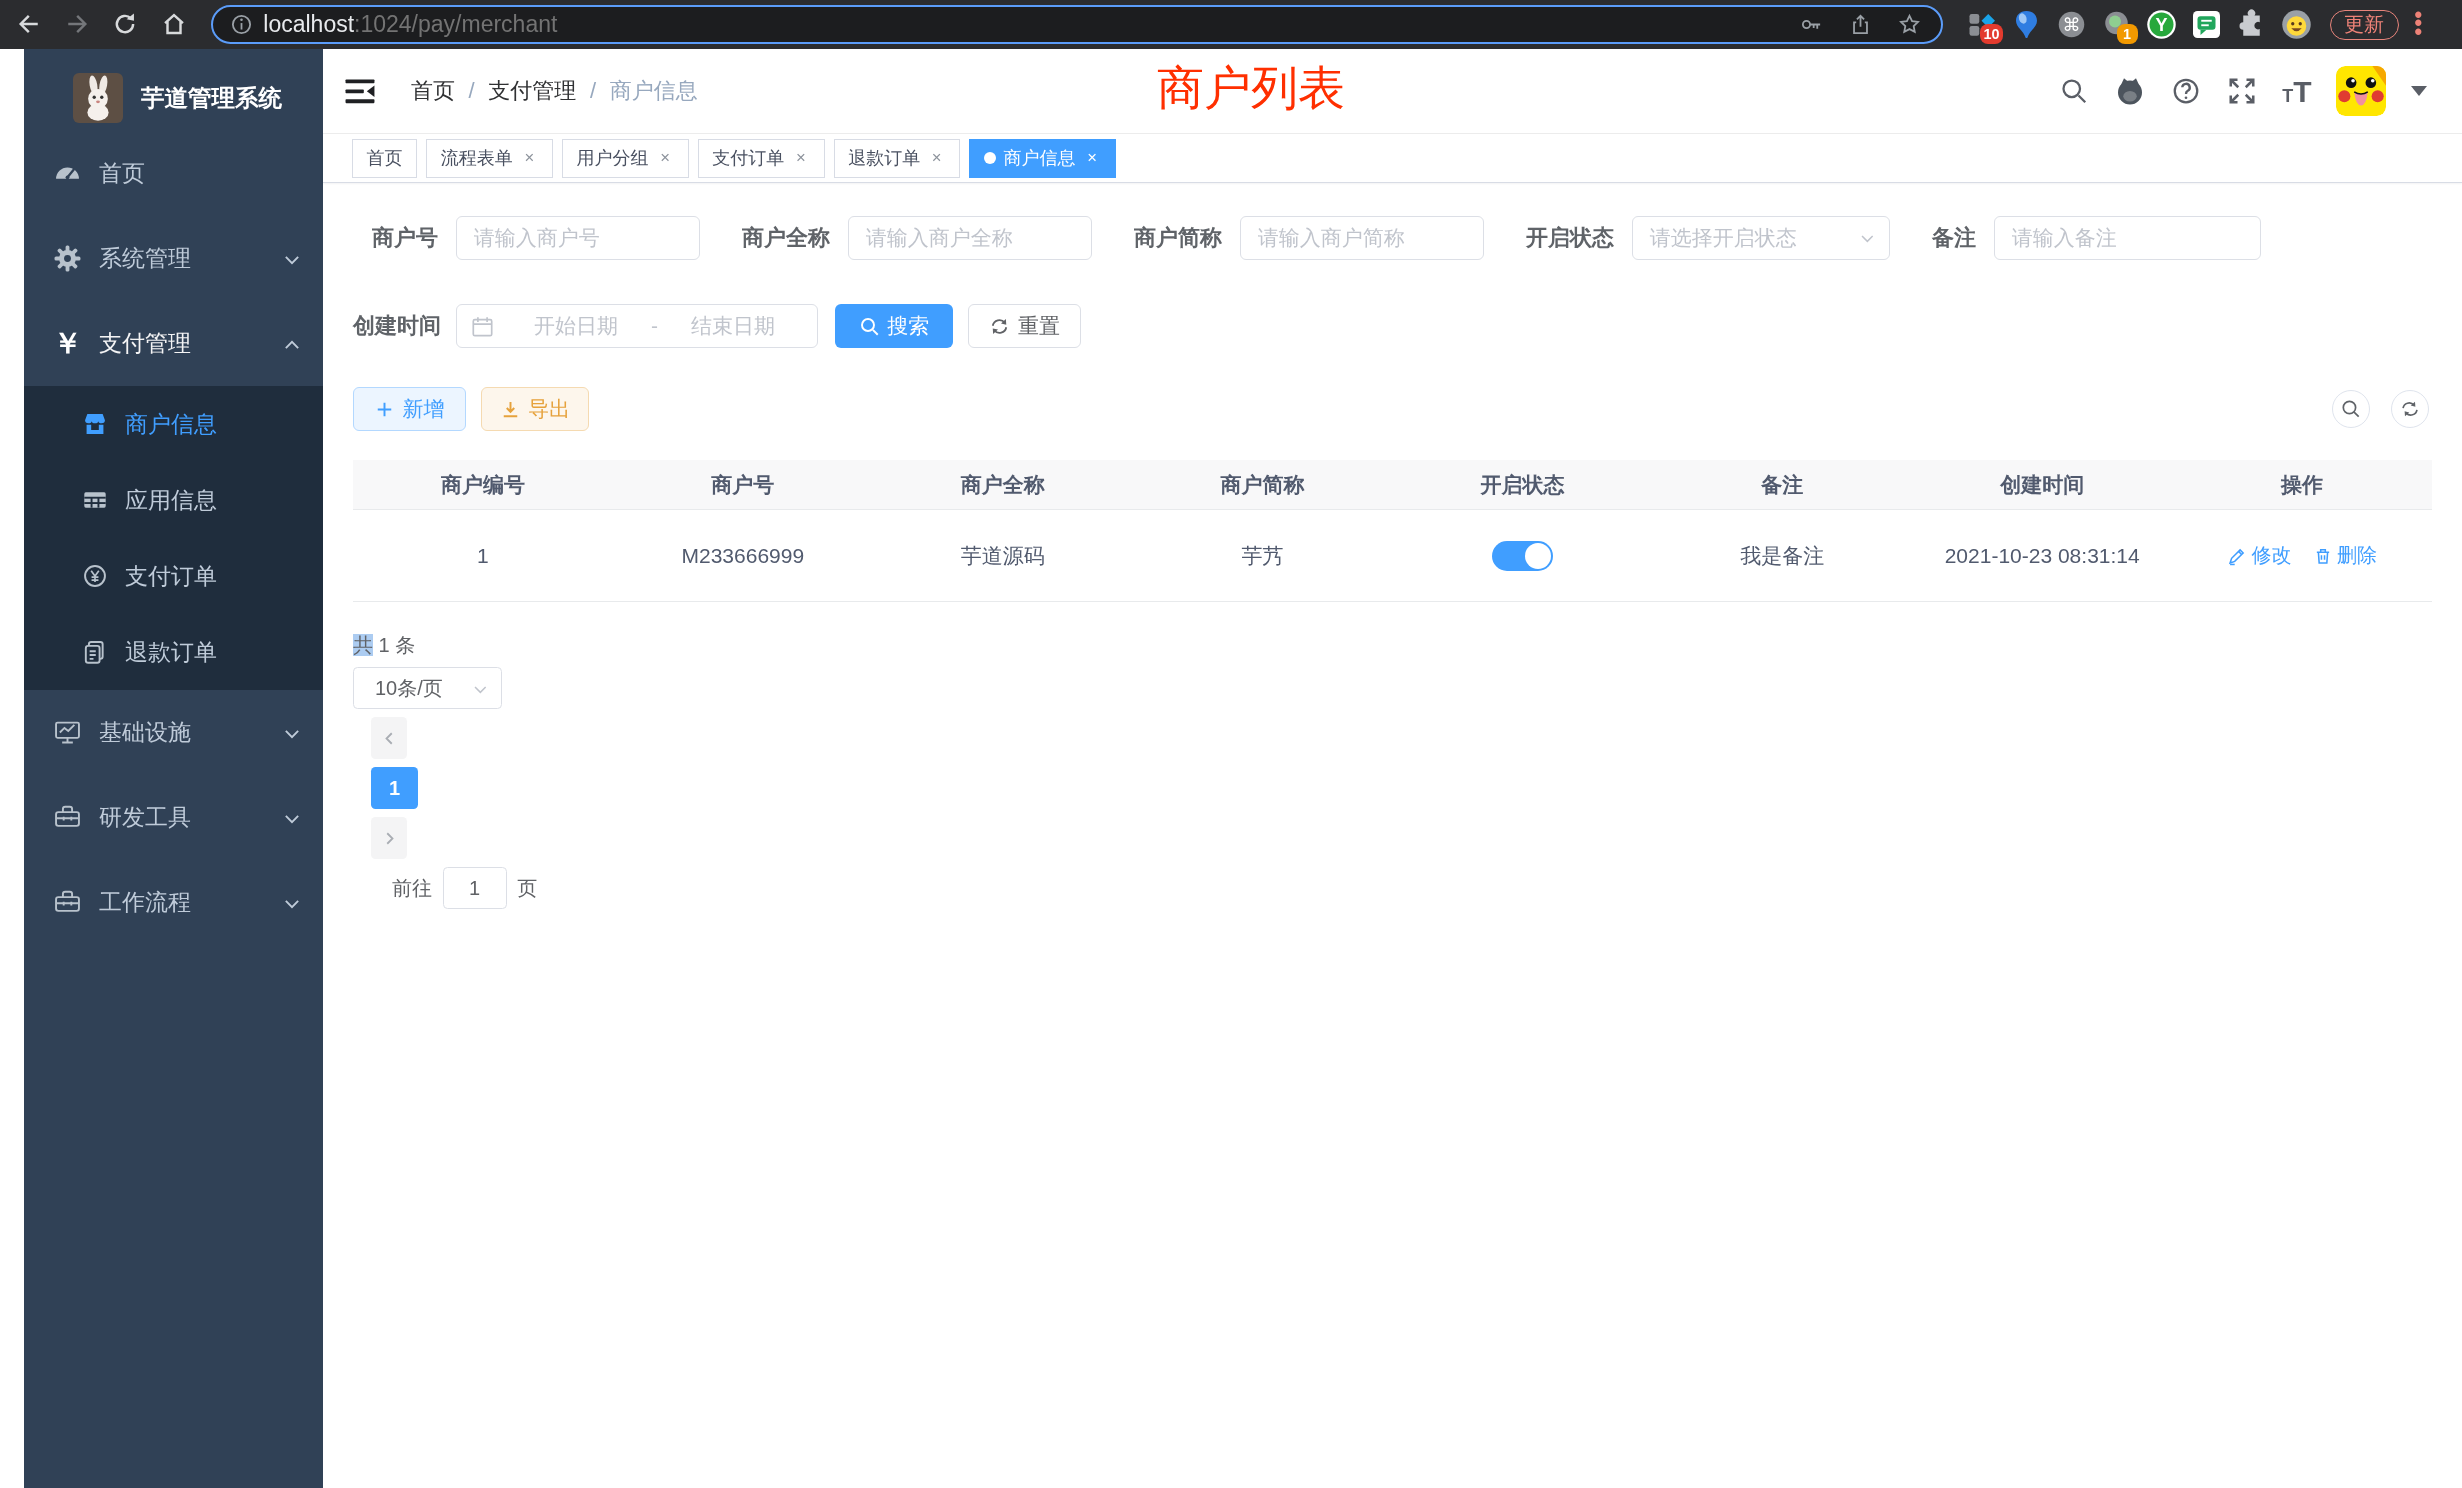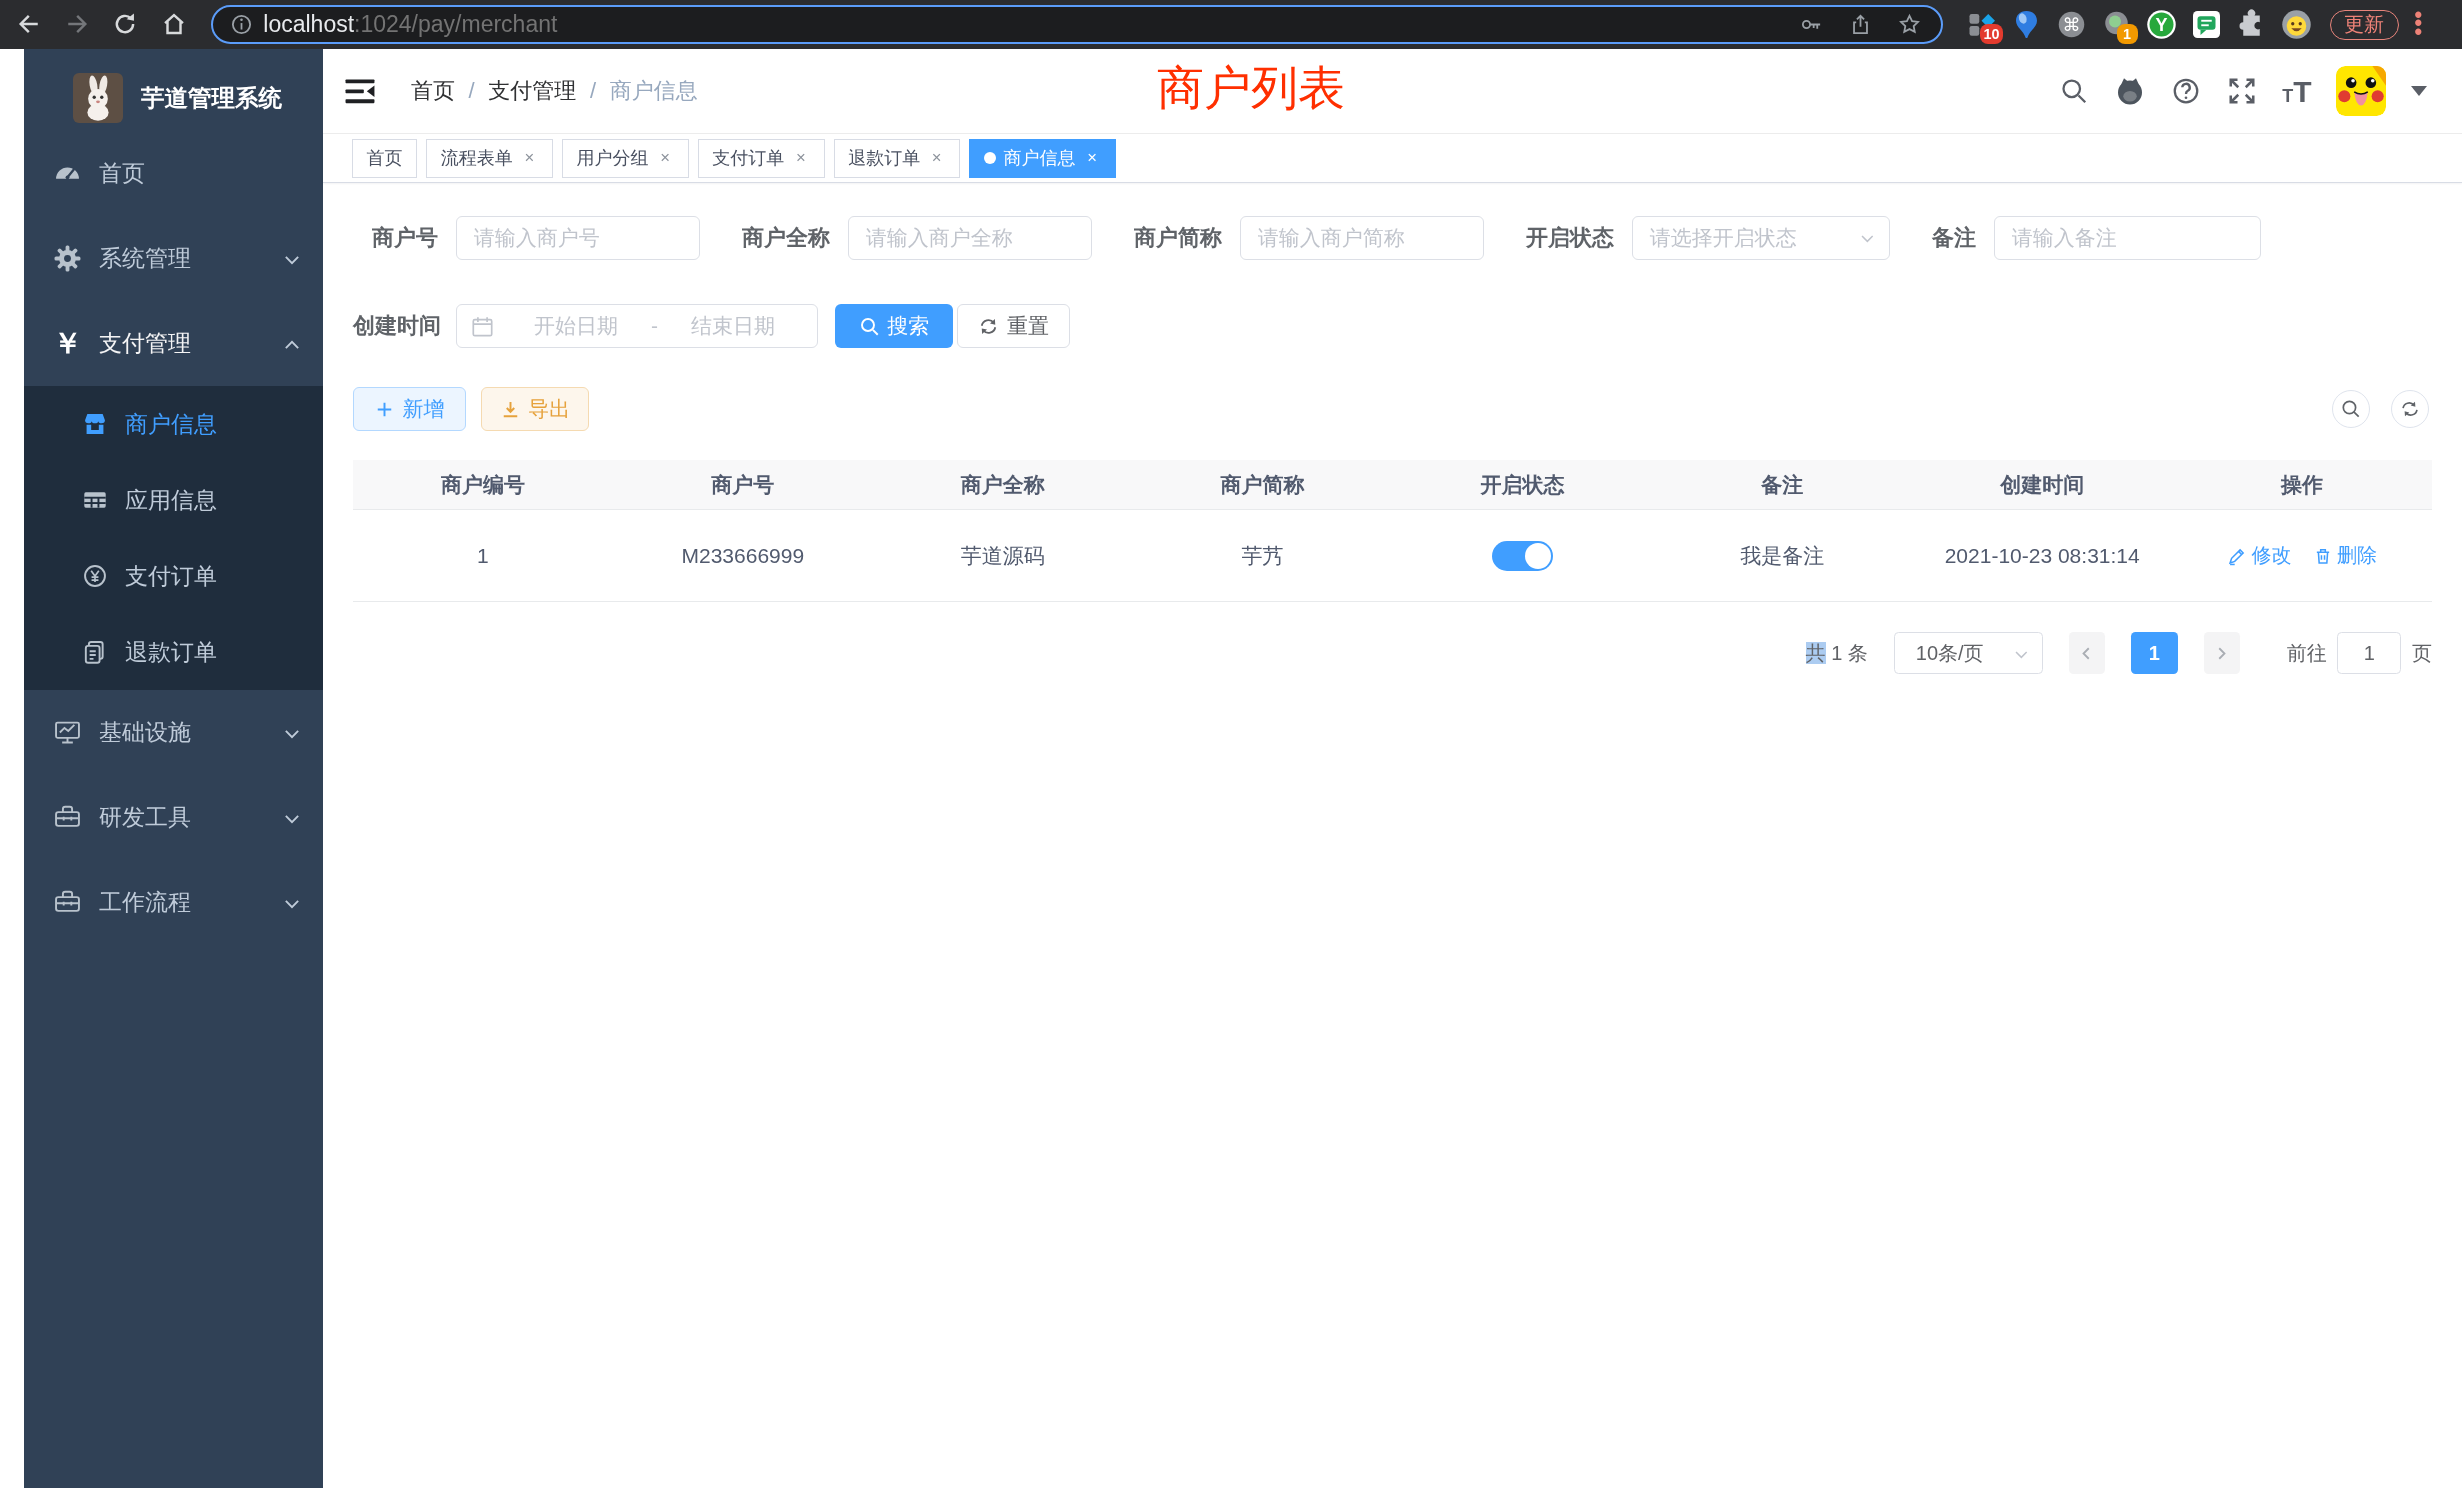--- a/index.html
+++ b/index.html
@@ -98,21 +98,21 @@
   .sel-caret { width:16.7px; height:16.7px; color:#c0c4cc; }
   .date-range { width:362px; height:44px; border:0.8px solid #dcdfe6; border-radius:6px; display:flex;
     align-items:center; padding:0 13.6px; background:#fff; cursor:text; }
   .date-range .cal { width:23px; height:23px; color:#c0c4cc; margin-right:12px; }
   .date-range .ph { font-size:21px; color:#c0c4cc; flex:1; text-align:center; }
   .date-range .dash { font-size:21px; color:#c0c4cc; margin:0 4.5px; }
   .btn { height:44px; border-radius:6px; font-size:21px; display:inline-flex; align-items:center;
     justify-content:center; cursor:pointer; border:0.8px solid transparent; font-family:inherit; }
   .btn svg { width:21px; height:21px; margin-right:7.6px; }
   .btn-primary { background:#409eff; color:#fff; padding:0 23px; margin-left:16.7px; }
-  .btn-plain { background:#fff; border-color:#dcdfe6; color:#606266; padding:0 20px; margin-left:4px; }
+  .btn-plain { background:#fff; border-color:#dcdfe6; color:#606266; padding:0 20px; margin-left:15px; }
   .btn-add { background:#ecf5ff; border-color:#b3d8ff; color:#409eff; padding:0 20px; }
   .btn-export { background:#fdf6ec; border-color:#f5dab1; color:#e6a23c; padding:0 18px; margin-left:15px; }
   .toolbar-row { margin-top:39px; display:flex; align-items:center; position:relative; }
   .tool-circles { position:absolute; right:3px; display:flex; gap:21px; }
   .circle-btn { width:38px; height:38px; border-radius:50%; border:0.8px solid #dfe4ed; background:#fff;
     color:#5f6368; display:flex; align-items:center; justify-content:center; cursor:pointer; }
   .circle-btn svg { width:20px; height:20px; }
 
   
   .table { margin-top:29px; width:100%; }
@@ -121,21 +121,21 @@
   .t-head .cell { font-weight:bold; color:#515a6e; }
   .cell { display:flex; align-items:center; justify-content:center; font-size:21px; color:#515a6e; }
   .t-row { height:92px; border-bottom:0.8px solid #e8eaec; background:#fff; }
   .switch { width:61px; height:30px; border-radius:15px; background:#409eff; position:relative; cursor:pointer; }
   .switch .knob { position:absolute; right:2.3px; top:2.3px; width:26px; height:26px; border-radius:50%; background:#fff; }
   .op-link { color:#409eff; font-size:20px; display:inline-flex; align-items:center; cursor:pointer; text-decoration:none; }
   .op-link svg { width:20px; height:20px; margin-right:4.5px; }
   .op-link + .op-link { margin-left:21px; }
 
   
-  .pagination { margin-top:30px; display:flex; justify-content:flex-end; align-items:center; gap:8px; font-size:20px; color:#606266; }
+  .pagination { margin-top:30px; display:flex; justify-content:flex-end; align-items:flex-start; gap:8px; font-size:20px; color:#606266;flex-direction:column; }
   .pg-total { margin-right:18px; }
   .sel-hl { background:#acccf1; }
   .pg-size { width:149px; height:42px; border:0.8px solid #dcdfe6; border-radius:4.5px; display:flex; align-items:center;
     padding:0 12px 0 21px; cursor:pointer; background:#fff; }
   .pg-size .v { flex:1; color:#606266; }
   .pg-btn { width:36px; height:42px; border-radius:4.5px; background:#f4f4f5; color:#a9adb3; display:flex;
     align-items:center; justify-content:center; margin-left:18px; cursor:pointer; }
   .pg-btn svg { width:15px; height:15px; }
   .pg-num { width:47px; height:42px; border-radius:4.5px; background:#409eff; color:#fff; font-weight:bold;
     display:flex; align-items:center; justify-content:center; margin-left:18px; cursor:pointer; }

